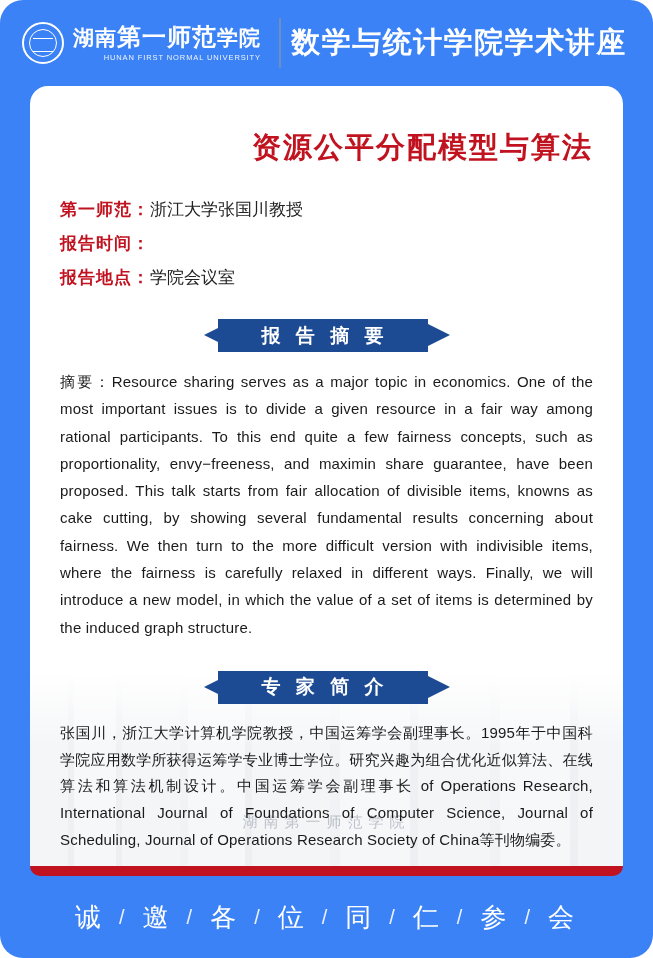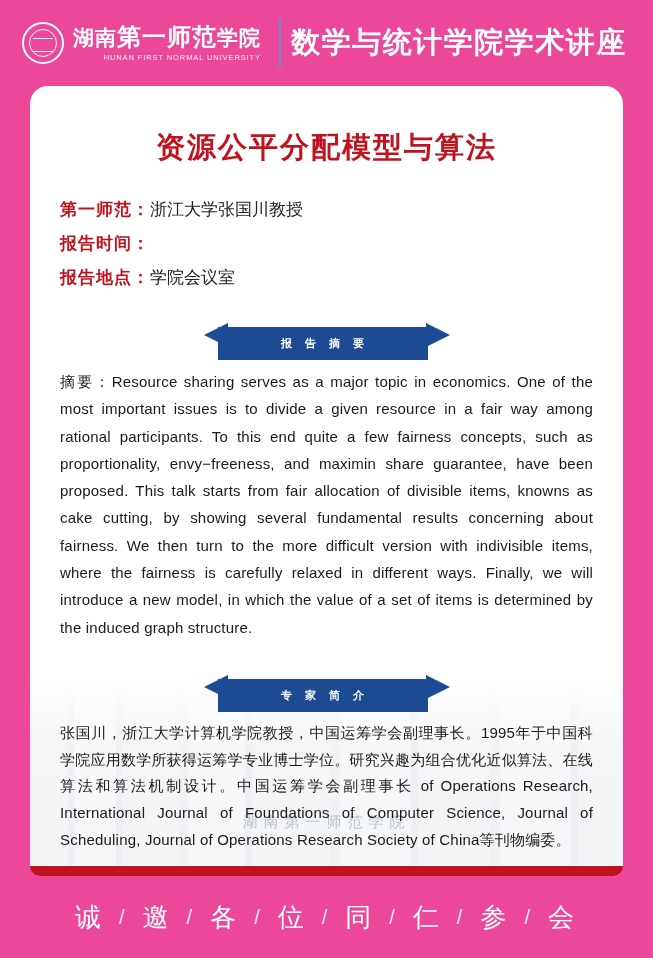--- a/index.html
+++ b/index.html
@@ -4,22 +4,23 @@
 <style>
   * { box-sizing: border-box; margin: 0; padding: 0; }
   html, body {
     width: 653px; height: 958px;
     font-family: "Liberation Sans", sans-serif;
     background: #ffffff;
   }
   #poster {
     position: relative;
     width: 653px; height: 958px;
-    background: #ec4899;
+    background: #3b82f6;
     overflow: hidden;
+    border-radius: 23px;
   }
   
   .header {
     position: absolute;
     top: 0; left: 0; right: 0;
     height: 86px;
     display: flex;
     align-items: center;
     padding: 0 22px;
   }
@@ -89,21 +90,21 @@
     background: #ffffff;
     border-radius: 18px 18px 0 0;
     overflow: hidden;
   }
   .card-inner {
     padding: 26px 30px 0 30px;
     position: relative;
     z-index: 3;
   }
   .poster-title {
-    text-align: center;
+    text-align: right;
     color: #c1121f;
     font-size: 29px;
     font-weight: bold;
     letter-spacing: 2px;
     margin: 16px 0 30px;
   }
   .meta-row {
     display: flex;
     align-items: baseline;
     margin-bottom: 11px;
@@ -125,28 +126,27 @@
     width: 246px;
     margin: 30px auto 16px;
     height: 33px;
   }
   .ribbon-body {
     position: absolute;
     left: 14px; right: 22px; top: 0;
     height: 33px;
     background: #1c4a93;
     color: #ffffff;
-    font-size: 11px;
+    font-size: 19px;
     font-weight: bold;
     letter-spacing: 5px;
     display: flex;
     align-items: center;
     justify-content: center;
     text-indent: 5px;
-    margin-top: 8px;
   }
   .ribbon-end {
     position: absolute;
     top: 4px;
     width: 0; height: 0;
     border-top: 12px solid transparent;
     border-bottom: 12px solid transparent;
   }
   .ribbon-end.left {
     left: 0;

